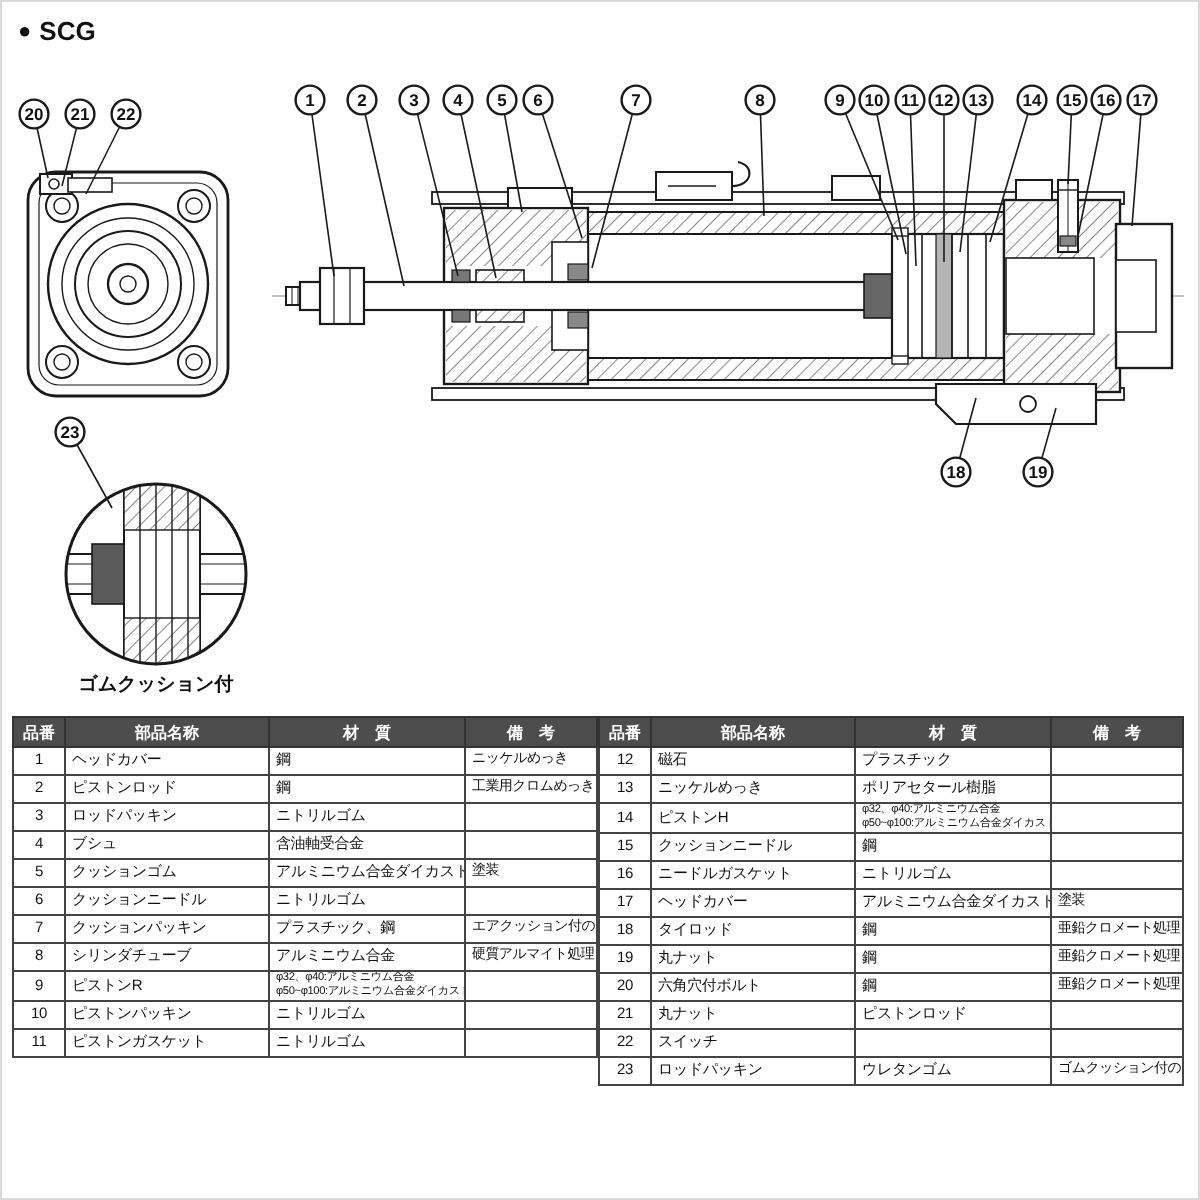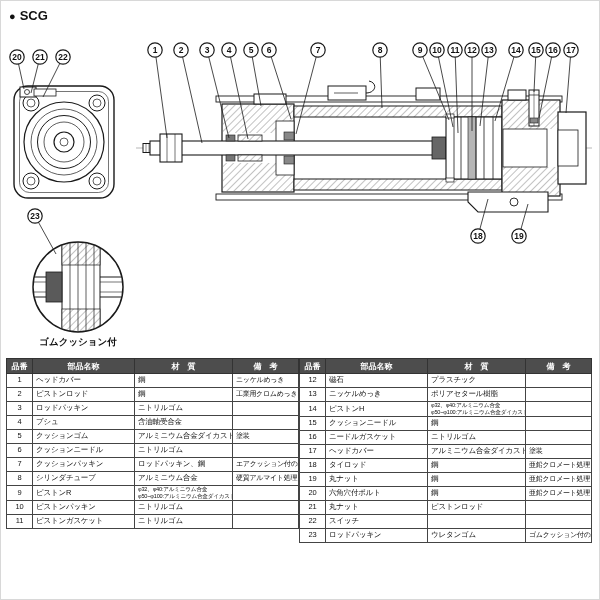--- a/index.html
+++ b/index.html
@@ -355,21 +355,21 @@
           </tr>
           <tr>
             <td class="no">6</td>
             <td class="name">クッションニードル</td>
             <td class="mat">ニトリルゴム</td>
             <td class="note"></td>
           </tr>
           <tr>
             <td class="no">7</td>
             <td class="name">クッションパッキン</td>
-            <td class="mat">ロッドパッキン、鋼</td>
+            <td class="mat">プラスチック、鋼</td>
             <td class="note">エアクッション付のみ</td>
           </tr>
           <tr>
             <td class="no">8</td>
             <td class="name">シリンダチューブ</td>
             <td class="mat">アルミニウム合金</td>
             <td class="note">硬質アルマイト処理</td>
           </tr>
           <tr>
             <td class="no">9</td>

